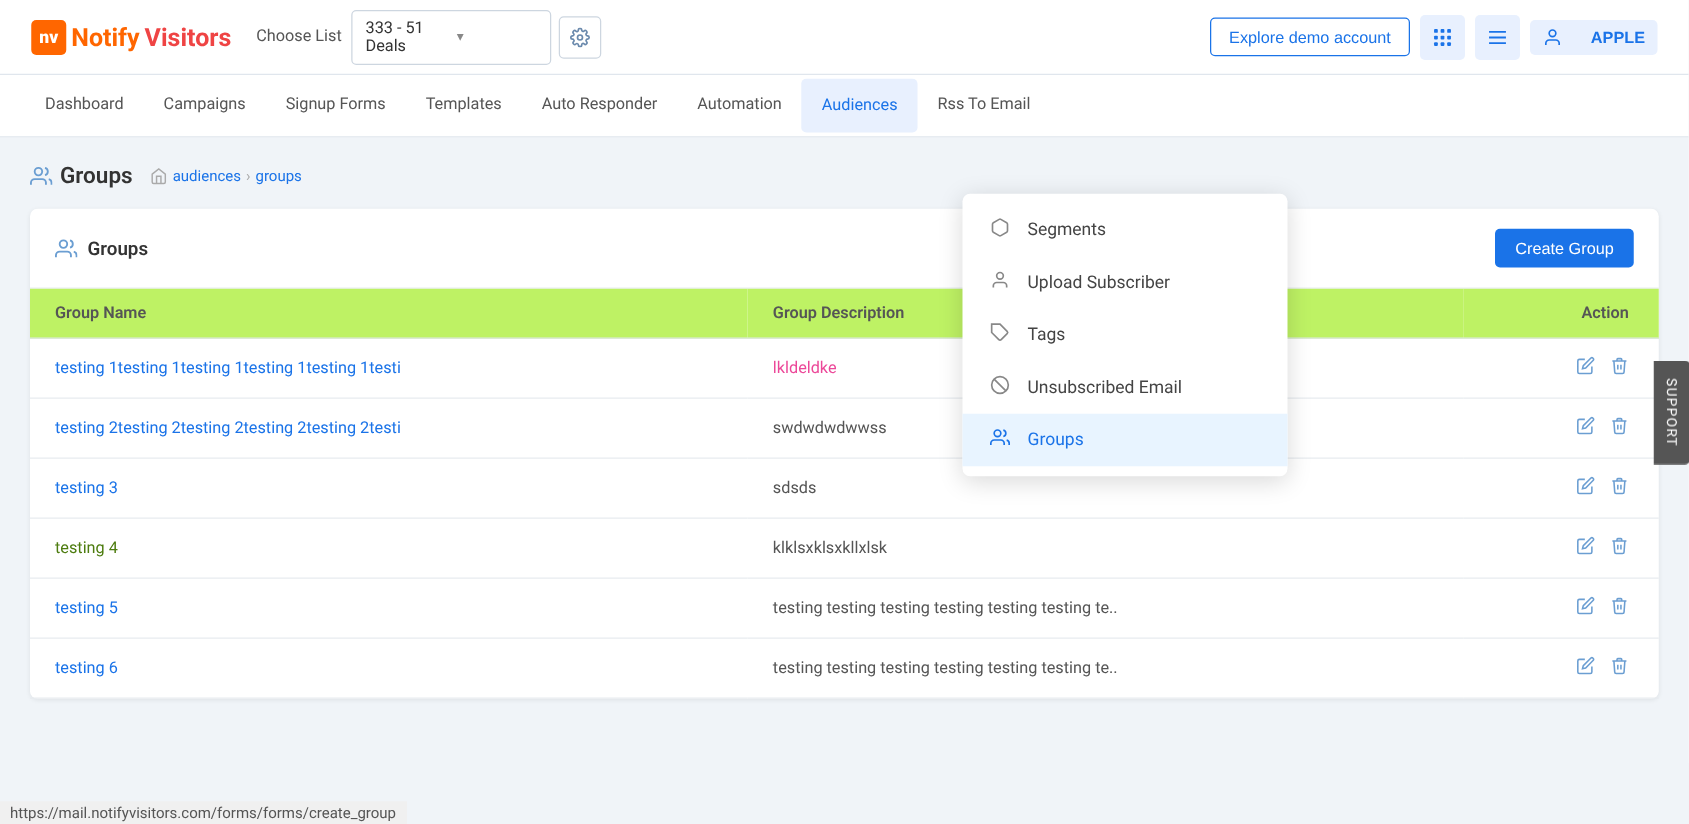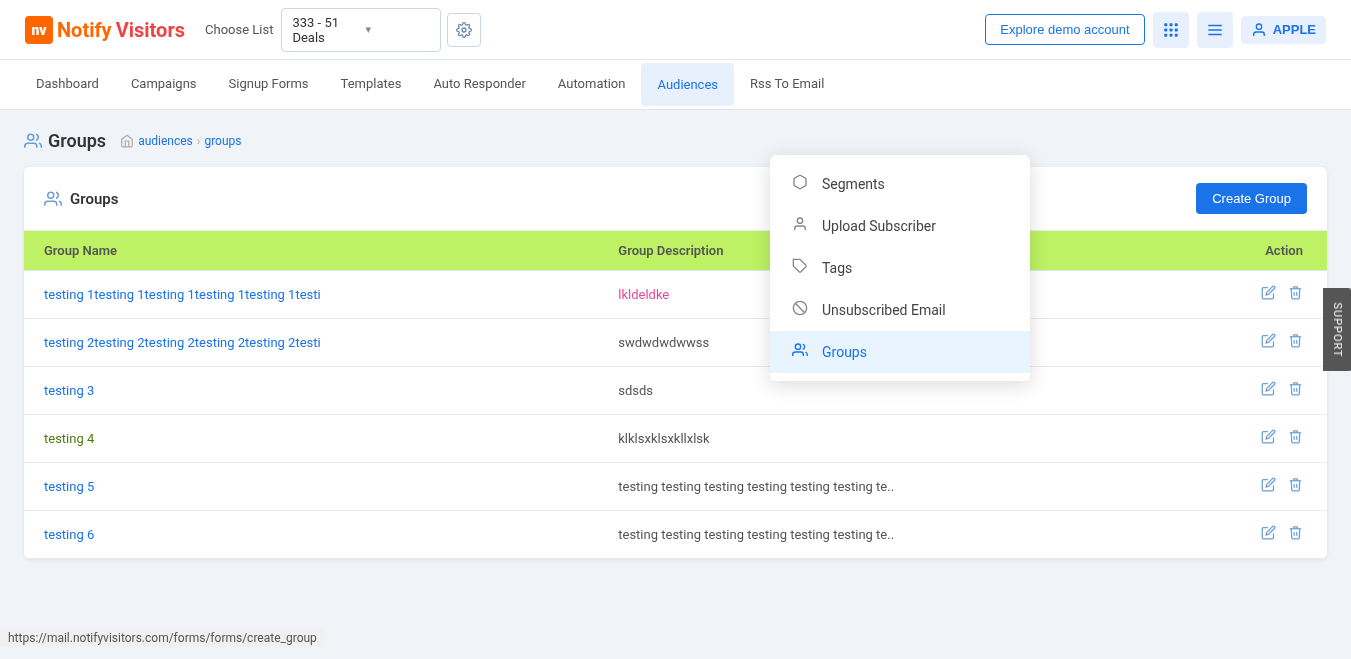--- a/index.html
+++ b/index.html
@@ -100,21 +100,21 @@
       color: #1a73e8;
       font-size: 16px;
     }
     .user-btn {
       background: #e8f0fe;
       border: none;
       border-radius: 4px;
       padding: 6px 10px;
       display: flex;
       align-items: center;
-      gap: 6px;
+      gap: 23px;
       cursor: pointer;
       color: #1a73e8;
       font-size: 13px;
       font-weight: 600;
     }
 
     
     .nav {
       background: #fff;
       display: flex;
@@ -273,21 +273,21 @@
       font-size: 11px;
       letter-spacing: 1px;
       cursor: pointer;
       border-radius: 4px 4px 0 0;
       z-index: 300;
     }
 
     
     .statusbar {
       position: fixed;
-      bottom: 12px;
+      bottom: 0;
       left: 0;
       background: #f0f0f0;
       color: #555;
       font-size: 12px;
       padding: 2px 8px;
       z-index: 400;
     }
   </style>
 </head>
 <body>

